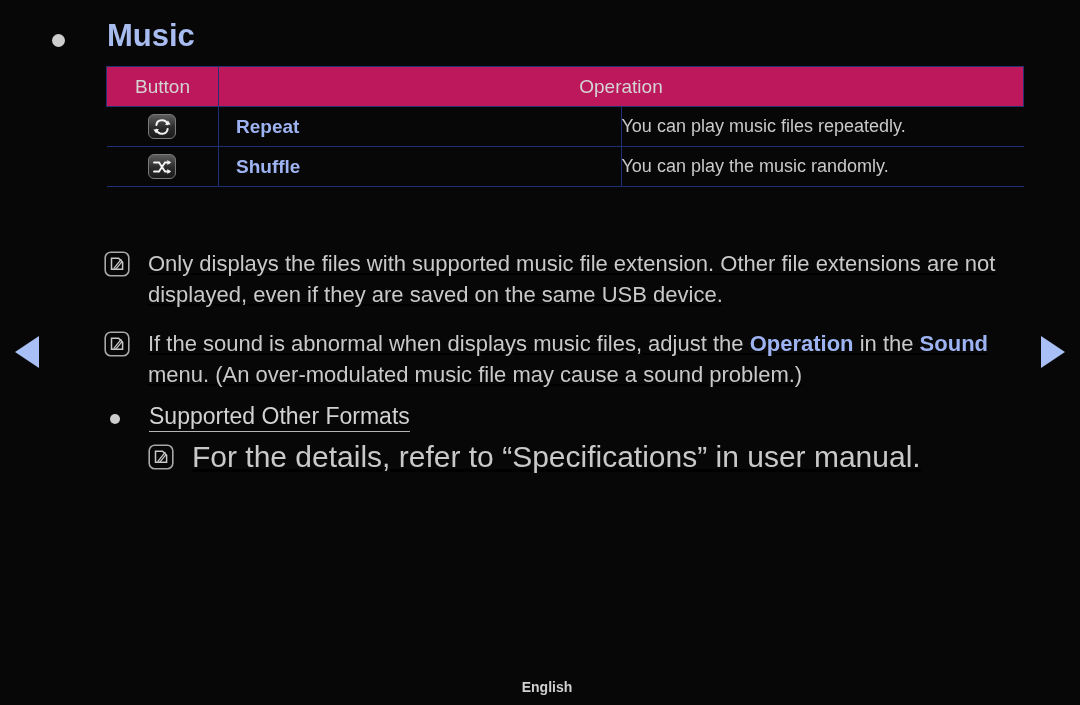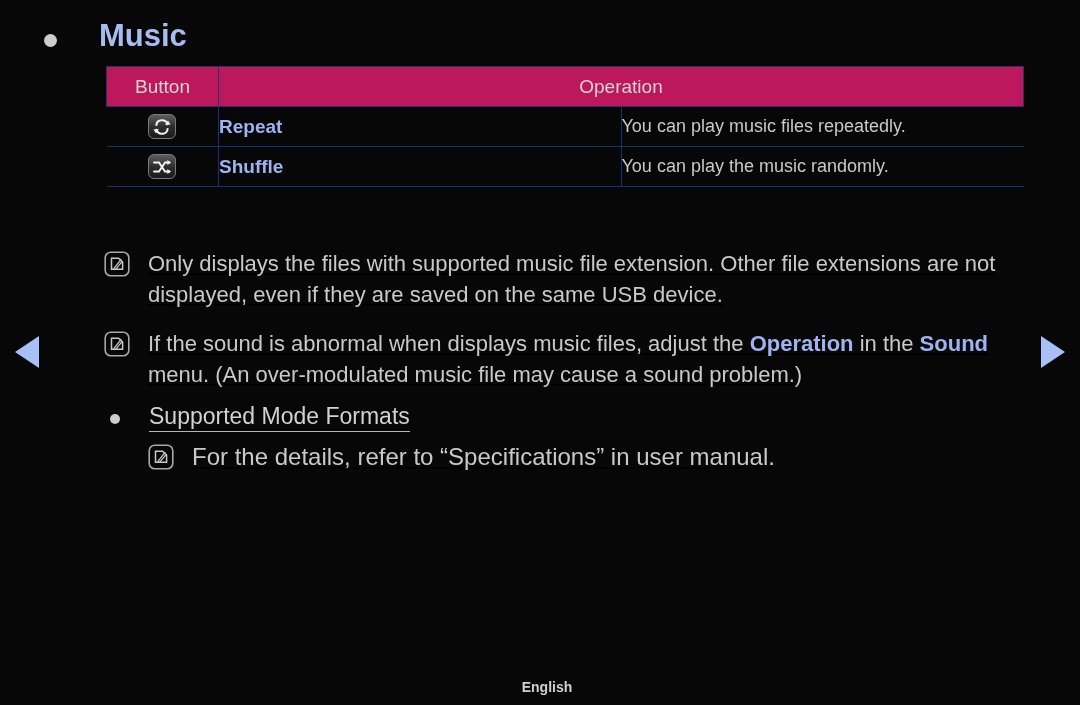--- a/index.html
+++ b/index.html
@@ -37,21 +37,21 @@
   .nav-arrow.right {
     right: 15px;
     border-top: 16px solid transparent;
     border-bottom: 16px solid transparent;
     border-left: 24px solid #a9c0f7;
   }
 
   
   .title-row {
     position: absolute;
-    left: 44px;
+    left: 52px;
     top: 20px;
     display: flex;
     align-items: flex-start;
   }
   .bullet-lg {
     width: 13px;
     height: 13px;
     border-radius: 50%;
     background: #cdcdcd;
     margin-top: 14px;
@@ -93,21 +93,21 @@
     height: 40px;
     vertical-align: middle;
   }
   .btn-table td.cell-icon {
     width: 112px;
     text-align: center;
     border-left: none;
   }
   .btn-table td.cell-label {
     width: 162px;
-    padding-left: 0;
+    padding-left: 17px;
     color: #9eb4f2;
     font-size: 19px;
     font-weight: bold;
     white-space: nowrap;
   }
   .btn-table td.cell-op {
     padding-left: 0;
     color: #c9c9c9;
     font-size: 18px;
     border-right: none;
@@ -173,21 +173,21 @@
   }
   .formats-title {
     margin-left: 29px;
     font-size: 23px;
     color: #d2d2d2;
     border-bottom: 1px solid #b4b4b4;
     padding-bottom: 2px;
     line-height: 1.15;
   }
   #note3 { left: 148px; top: 441px; width: 880px; }
-  #note3 .note-body { font-size: 24px; }
+  #note3 .note-body { font-size: 30px; }
 
   
   .footer-lang {
     position: absolute;
     left: 14px;
     right: 0;
     top: 679px;
     text-align: center;
     color: #d0d0d0;
     font-size: 14px;
@@ -265,21 +265,21 @@
         <path d="M7.5 18.3 L7.5 7.2 L14.6 7.2 L18.6 11.2 L18.6 18.3 Z" fill="none" stroke="#c8c8c8" stroke-width="1.5"></path>
         <path d="M9.7 17.6 L17.3 8.2" stroke="#c8c8c8" stroke-width="1.3"></path>
         <path d="M11.6 18.3 L18.4 10.2" stroke="#c8c8c8" stroke-width="1.3"></path>
       </svg>
     </span>
     <span class="note-body"><span>If the sound is abnormal when displays music files, adjust the </span><b>Operation</b><span> in the </span><b>Sound</b><span> menu. (An over-modulated music file may cause a sound problem.)</span></span>
   </div>
 
   <div class="formats-row">
     <div class="bullet-sm"></div>
-    <div class="formats-title">Supported Mode Formats</div>
+    <div class="formats-title">Supported Other Formats</div>
   </div>
 
   <div class="note" id="note3">
     <span class="note-icon">
       <svg width="26" height="26" viewBox="0 0 26 26" aria-hidden="true">
         <rect x="1.2" y="1.2" width="23.6" height="23.6" rx="5.5" ry="5.5" fill="none" stroke="#a8a8a8" stroke-width="1.6"></rect>
         <path d="M7.5 18.3 L7.5 7.2 L14.6 7.2 L18.6 11.2 L18.6 18.3 Z" fill="none" stroke="#c8c8c8" stroke-width="1.5"></path>
         <path d="M9.7 17.6 L17.3 8.2" stroke="#c8c8c8" stroke-width="1.3"></path>
         <path d="M11.6 18.3 L18.4 10.2" stroke="#c8c8c8" stroke-width="1.3"></path>
       </svg>

